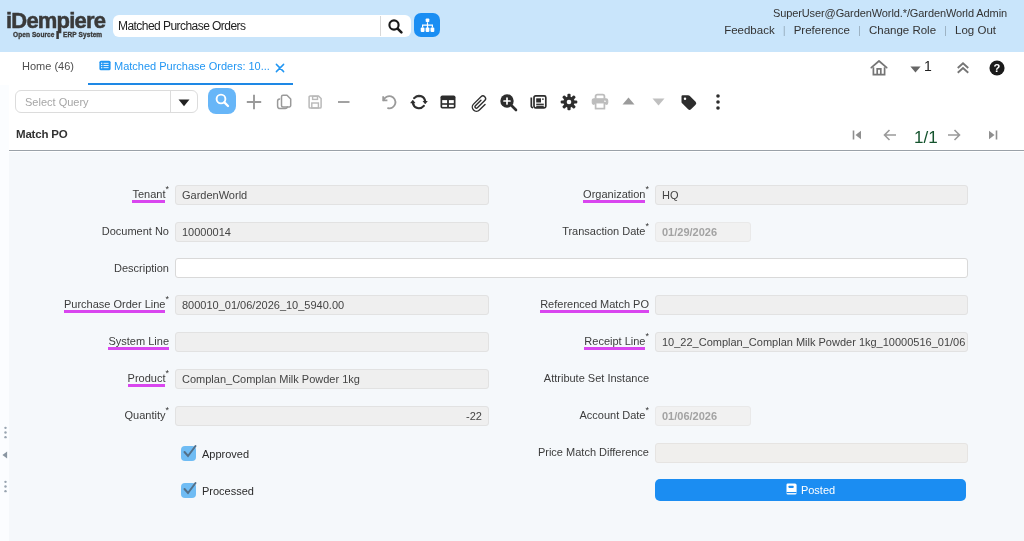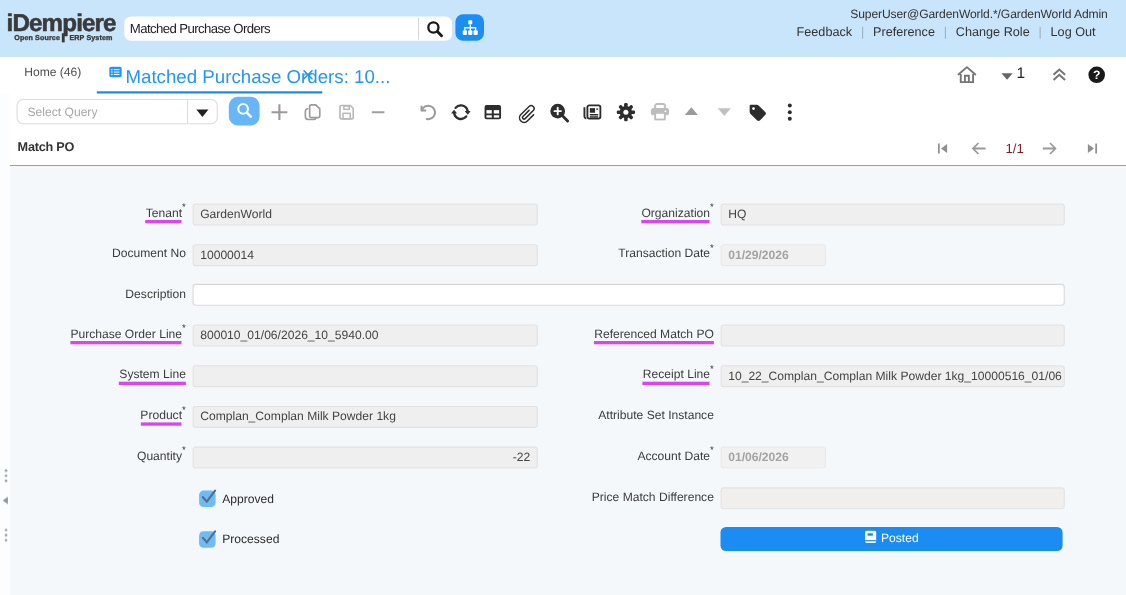--- a/index.html
+++ b/index.html
@@ -16,35 +16,35 @@
   #searchbox .txt { position:absolute; left:5px; top:0; line-height:22px; font-size:12px; letter-spacing:-0.55px; color:#222; }
   #searchbox .sep { position:absolute; right:30px; top:1px; bottom:1px; width:1px; background:#d8d8d8; }
   #sitemapbtn { position:absolute; left:414px; top:13px; width:26px; height:24px; background:#1a8ef3; border-radius:7px; }
   #hdr-user { position:absolute; right:17px; top:7px; font-size:11px; letter-spacing:-0.1px; color:#333; }
   #hdr-links { position:absolute; right:28px; top:24px; font-size:11.5px; color:#333; }
   #hdr-links .bar { color:#9ab0c0; padding:0 8px; }
 
   
   #tabrow { position:absolute; left:0; top:52px; width:1024px; height:33px; background:#fff; }
   #tab-home { position:absolute; left:22px; top:8px; font-size:11px; color:#4e4e4e; }
-  #tab-active { position:absolute; left:100px; top:8px; font-size:17px; color:#2196f3; }
+  #tab-active { position:absolute; left:100px; top:8px; font-size:11px; color:#2196f3; }
   #tab-underline { position:absolute; left:88px; top:31px; width:205px; height:3px; background:#1e88e5; }
 
   
   #toolbar { position:absolute; left:9px; top:85px; width:1015px; height:34px; background:#fff; }
   #selquery { position:absolute; left:6px; top:5px; width:183px; height:23px; border:1px solid #dcdcdc; border-radius:6px; background:#fff; }
   #selquery .ph { position:absolute; left:9px; top:0; line-height:22px; font-size:11px; color:#a6a6a6; }
   #selquery .dsep { position:absolute; right:26px; top:0; bottom:0; width:1px; background:#dcdcdc; }
   #srchbtn { position:absolute; left:199px; top:3px; width:28px; height:26px; background:#67b6f8; border-radius:8px; }
   .tbi { position:absolute; top:8px; }
 
   
   #titlerow { position:absolute; left:9px; top:119px; width:1015px; height:32px; background:#fff; border-bottom:1px solid #9aa1a8; }
   #titlerow .t { position:absolute; left:7px; top:9px; font-size:11.5px; letter-spacing:-0.2px; font-weight:bold; color:#333; }
-  #nav11 { position:absolute; left:905px; top:9px; font-size:12px; color:#7f1d1d; }
+  #nav11 { position:absolute; left:905px; top:9px; font-size:17px; color:#14532d; }
 
   
   #west { position:absolute; left:0; top:85px; width:9px; height:456px; background:#fbfdff; }
   #formarea { position:absolute; left:9px; top:152px; width:1015px; height:389px; background:#f5f8fb; }
 
   .lbl { position:absolute; font-size:11px; color:#3c3c3c; text-align:right; white-space:nowrap; }
   .lbl u { text-decoration:none; border-bottom:3px solid #d946ef; padding-bottom:0px; }
   .star { font-size:9px; position:relative; top:-6px; color:#333; display:inline-block; line-height:1; }
   .fld { position:absolute; height:20px; background:#efefef; border:1px solid #e2e2e2; border-radius:3px; font-size:11px; color:#444; line-height:18px; padding:0 6px; white-space:nowrap; overflow:hidden; }
   .fld.dis { background:#f1f1f1; border-color:#e9e9e9; color:#a3a3a3;font-weight:bold; }

